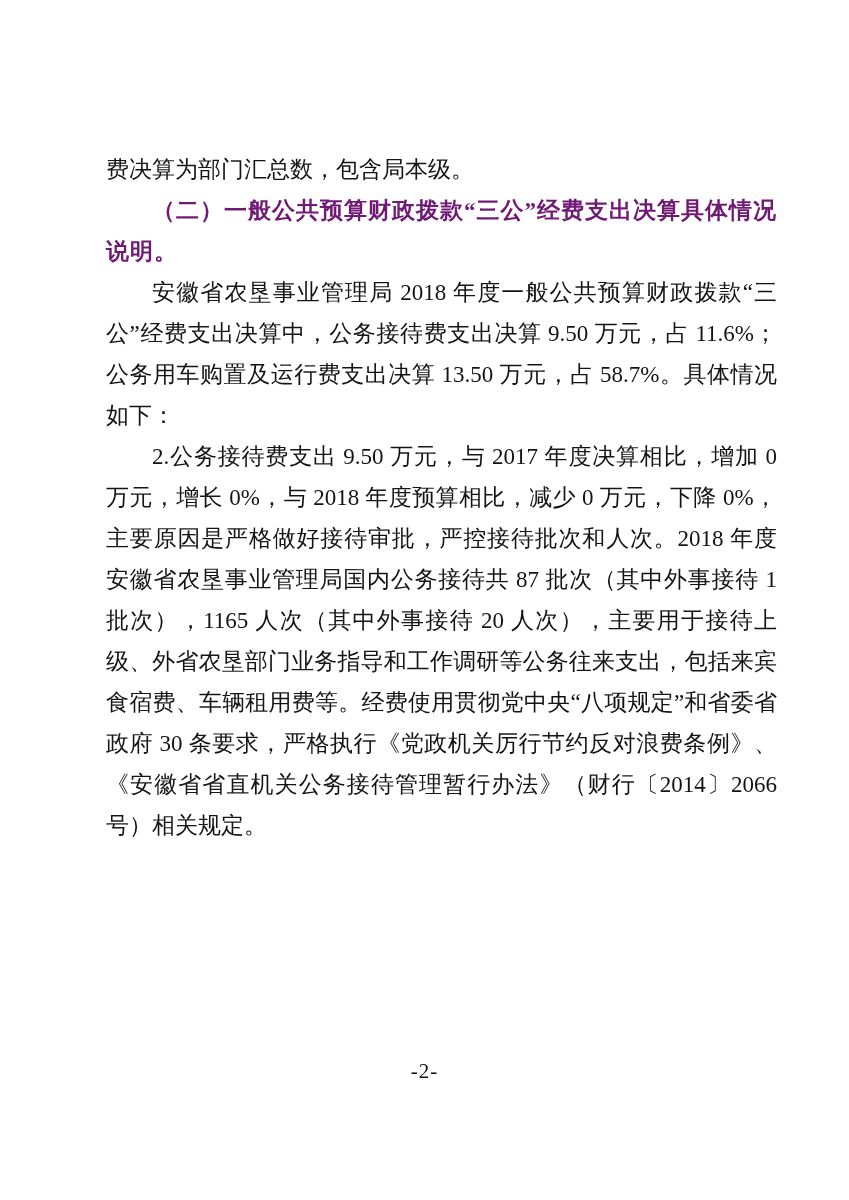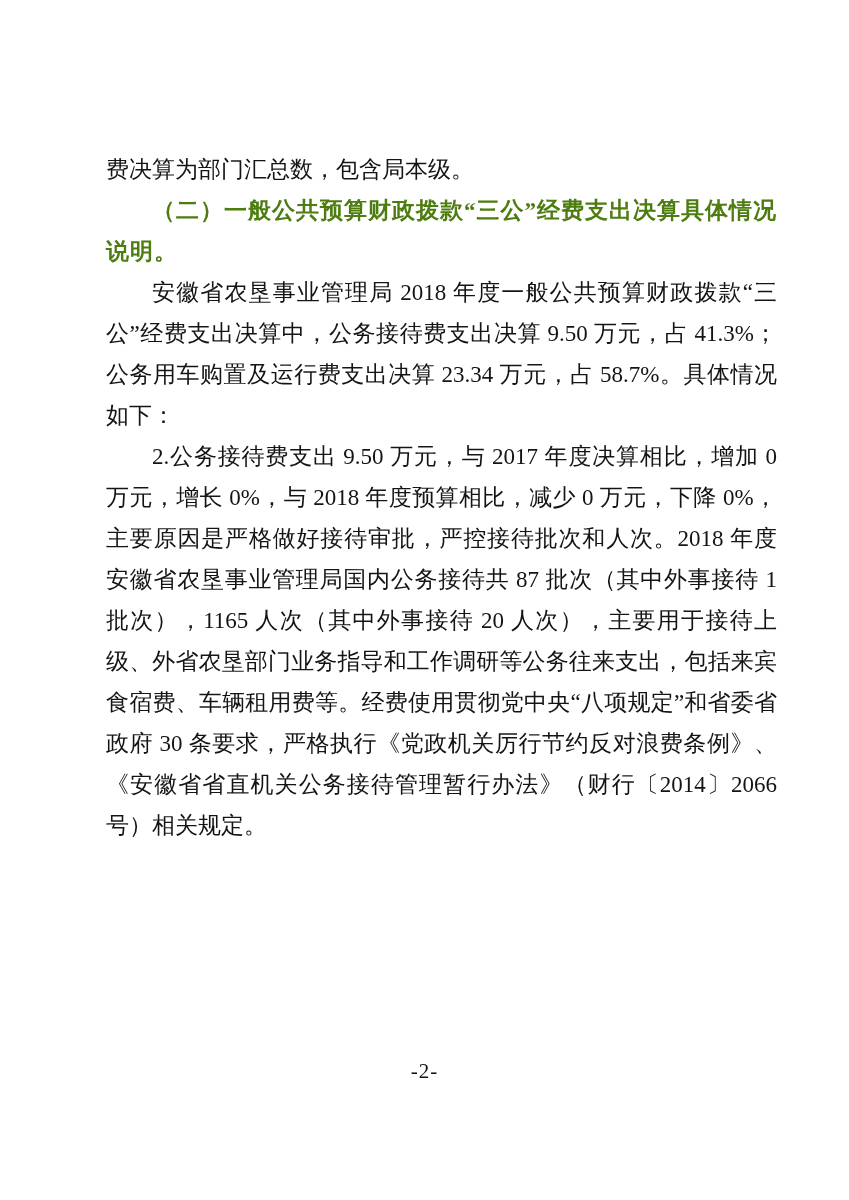--- a/index.html
+++ b/index.html
@@ -30,21 +30,21 @@
     text-justify: inter-ideograph;
     word-break: break-all;
     color: #141414;
   }
   .para.indent {
     text-indent: 46px;
   }
   .para.heading {
     font-weight: 700;
     letter-spacing: 1px;
-    color: #4d7c0f;
+    color: #701a75;
   }
   .page-footer {
     position: absolute;
     left: 0;
     top: 1056px;
     width: 100%;
     text-align: center;
   }
   .page-number {
     font-size: 21px;
@@ -53,19 +53,19 @@
     letter-spacing: 1px;
   }
 </style>
 </head>
 <body>
 
 <div class="page">
   <main class="content">
     <p class="para">费决算为部门汇总数，包含局本级。</p>
     <p class="para heading indent">（二）一般公共预算财政拨款“三公”经费支出决算具体情况说明。</p>
-    <p class="para indent">安徽省农垦事业管理局 2018 年度一般公共预算财政拨款“三公”经费支出决算中，公务接待费支出决算 9.50 万元，占 41.3%；公务用车购置及运行费支出决算 23.34 万元，占 58.7%。具体情况如下：</p>
+    <p class="para indent">安徽省农垦事业管理局 2018 年度一般公共预算财政拨款“三公”经费支出决算中，公务接待费支出决算 9.50 万元，占 11.6%；公务用车购置及运行费支出决算 13.50 万元，占 58.7%。具体情况如下：</p>
     <p class="para indent">2.公务接待费支出 9.50 万元，与 2017 年度决算相比，增加 0 万元，增长 0%，与 2018 年度预算相比，减少 0 万元，下降 0%，主要原因是严格做好接待审批，严控接待批次和人次。2018 年度安徽省农垦事业管理局国内公务接待共 87 批次（其中外事接待 1 批次），1165 人次（其中外事接待 20 人次），主要用于接待上级、外省农垦部门业务指导和工作调研等公务往来支出，包括来宾食宿费、车辆租用费等。经费使用贯彻党中央“八项规定”和省委省政府 30 条要求，严格执行《党政机关厉行节约反对浪费条例》、《安徽省省直机关公务接待管理暂行办法》（财行〔2014〕2066 号）相关规定。</p>
   </main>
   <footer class="page-footer">
     <span class="page-number">-2-</span>
   </footer>
 </div>
 
 </body></html>

